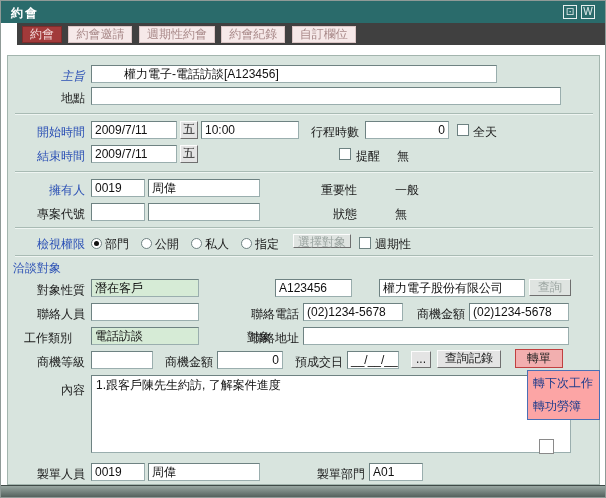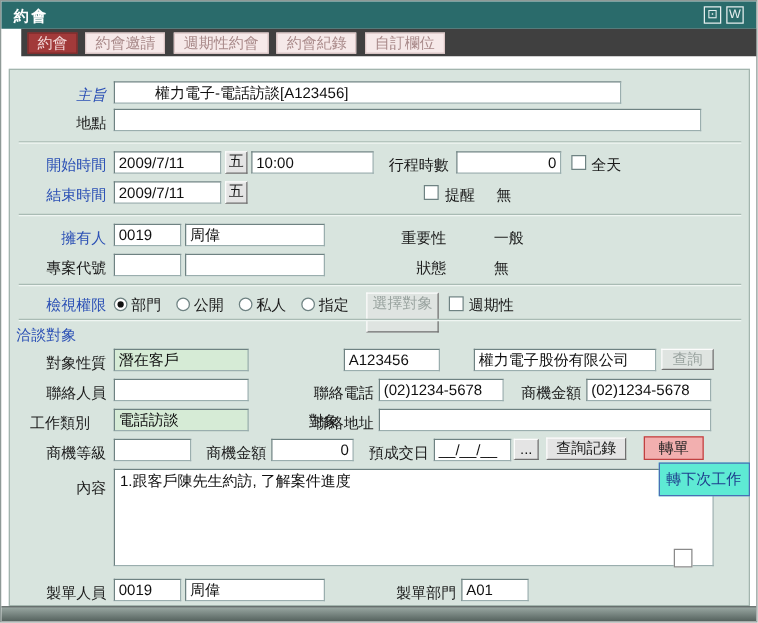--- a/index.html
+++ b/index.html
@@ -23,21 +23,21 @@
   .inp.green { background: #D6EBD6; }
   .inp.num { text-align: right; }
   .btn { position: absolute; background: #E4E4E4; border: 1px solid; border-color: #FCFCFC #6F6F6F #6F6F6F #FCFCFC; font-size: 12px; text-align: center; color: #1a1a1a; line-height: 15px; cursor: default; white-space: nowrap; }
   .btn.disabled { color: #9AA4A0; background: #DFE4E1; }
   .btn.pink { background: #F2AFAF; border: 1px solid #C04040; color: #222; line-height: 16px; }
   .sep { position: absolute; left: 14px; width: 578px; height: 0; border-top: 1px solid #A9BBB4; border-bottom: 1px solid #EFF5F2; }
   .radio { position: absolute; width: 11px; height: 11px; border-radius: 50%; background: #fff; border: 1px solid #6E8282; }
   .radio.sel::after { content: ""; position: absolute; left: 2px; top: 2px; width: 5px; height: 5px; border-radius: 50%; background: #111; }
   .check { position: absolute; width: 12px; height: 12px; background: #fff; border: 1px solid #6E8282; }
   .textarea { position: absolute; background: #fff; border: 1px solid #9AAeae; border-top-color: #6E8282; border-left-color: #6E8282; font-size: 12px; line-height: 15px; padding: 2px 4px; color: #101010; }
-  .menu { position: absolute; left: 526px; top: 369px; width: 73px; background: #5eead4; border: 1px solid #4A6FB5; padding: 1px; z-index: 6; }
+  .menu { position: absolute; left: 526px; top: 369px; width: 73px; background: #fca5a5; border: 1px solid #4A6FB5; padding: 1px; z-index: 6; }
   .menu-item { font-size: 12px; color: #1E3C8C; padding: 3px 4px; white-space: nowrap; cursor: default; }
   .white-box { position: absolute; left: 538px; top: 438px; width: 15px; height: 15px; background: #fff; border: 1px solid #8a8a8a; z-index: 6; }
   .bottombar { position: absolute; left: 0; top: 484px; width: 100%; height: 12px; background: linear-gradient(180deg, #98A6A1, #55625E); border-top: 1px solid #3F4A47; }
 </style>
 </head>
 <body>
 
 <div id="window">
 
   <div class="titlebar">
@@ -97,21 +97,21 @@
 
   <span class="lbl blue" style="left:10px; top:235px; width:74px;">檢視權限</span>
   <span class="radio sel" style="left:90px; top:237px;"></span>
   <span class="txt" style="left:104px; top:235px;">部門</span>
   <span class="radio" style="left:140px; top:237px;"></span>
   <span class="txt" style="left:154px; top:235px;">公開</span>
   <span class="radio" style="left:190px; top:237px;"></span>
   <span class="txt" style="left:204px; top:235px;">私人</span>
   <span class="radio" style="left:240px; top:237px;"></span>
   <span class="txt" style="left:254px; top:235px;">指定</span>
-  <div class="btn disabled" style="left:292px; top:233px; width:58px; height:32px;">選擇對象</div>
+  <div class="btn disabled" style="left:292px; top:233px; width:58px; height:14px;">選擇對象</div>
   <span class="check" style="left:358px; top:236px;"></span>
   <span class="txt" style="left:374px; top:235px;">週期性</span>
 
   <div class="sep" style="top:254px;"></div>
 
   <span class="txt" style="left:12px; top:259px; color:#2B50B5;">洽談對象</span>
 
   <span class="lbl" style="left:10px; top:281px; width:74px;">對象性質</span>
   <div class="inp green" style="left:90px; top:278px; width:108px;">潛在客戶</div>
   <span class="lbl" style="left:226px; top:281px; width:44px;margin-top:47px;">對象</span>
@@ -129,30 +129,31 @@
   <span class="lbl" style="left:10px; top:329px; width:74px;text-align:center;">工作類別</span>
   <div class="inp green" style="left:90px; top:326px; width:108px;">電話訪談</div>
   <span class="lbl" style="left:240px; top:329px; width:58px;">聯絡地址</span>
   <div class="inp" style="left:302px; top:326px; width:266px;"></div>
 
   <span class="lbl" style="left:10px; top:353px; width:74px;">商機等級</span>
   <div class="inp" style="left:90px; top:350px; width:62px;"></div>
   <span class="lbl" style="left:154px; top:353px; width:58px;">商機金額</span>
   <div class="inp num" style="left:216px; top:350px; width:66px;">0</div>
   <span class="lbl" style="left:284px; top:353px; width:58px;">預成交日</span>
-  <div class="inp" style="left:346px; top:350px; width:62px;">__/__/__</div>
+  <div class="inp" style="left:346px; top:350px; width:52px;">__/__/__</div>
   <div class="btn" style="left:410px; top:350px; width:20px; height:17px;">...</div>
   <div class="btn" style="left:436px; top:349px; width:64px; height:18px;">查詢記錄</div>
   <div class="btn pink" style="left:514px; top:348px; width:48px; height:19px;">轉單</div>
 
   <span class="lbl" style="left:10px; top:381px; width:74px;">內容</span>
   <div class="textarea" style="left:90px; top:374px; width:480px; height:78px;">1.跟客戶陳先生約訪, 了解案件進度</div>
 
   <div class="menu">
     <div class="menu-item">轉下次工作</div>
+    <div class="menu-item">轉功勞簿</div>
   </div>
   <div class="white-box"></div>
 
   <span class="lbl" style="left:10px; top:465px; width:74px;">製單人員</span>
   <div class="inp" style="left:90px; top:462px; width:54px;">0019</div>
   <div class="inp" style="left:147px; top:462px; width:112px;">周偉</div>
   <span class="lbl" style="left:306px; top:465px; width:58px;">製單部門</span>
   <div class="inp" style="left:368px; top:462px; width:54px;">A01</div>
 
   <div class="bottombar"></div>

